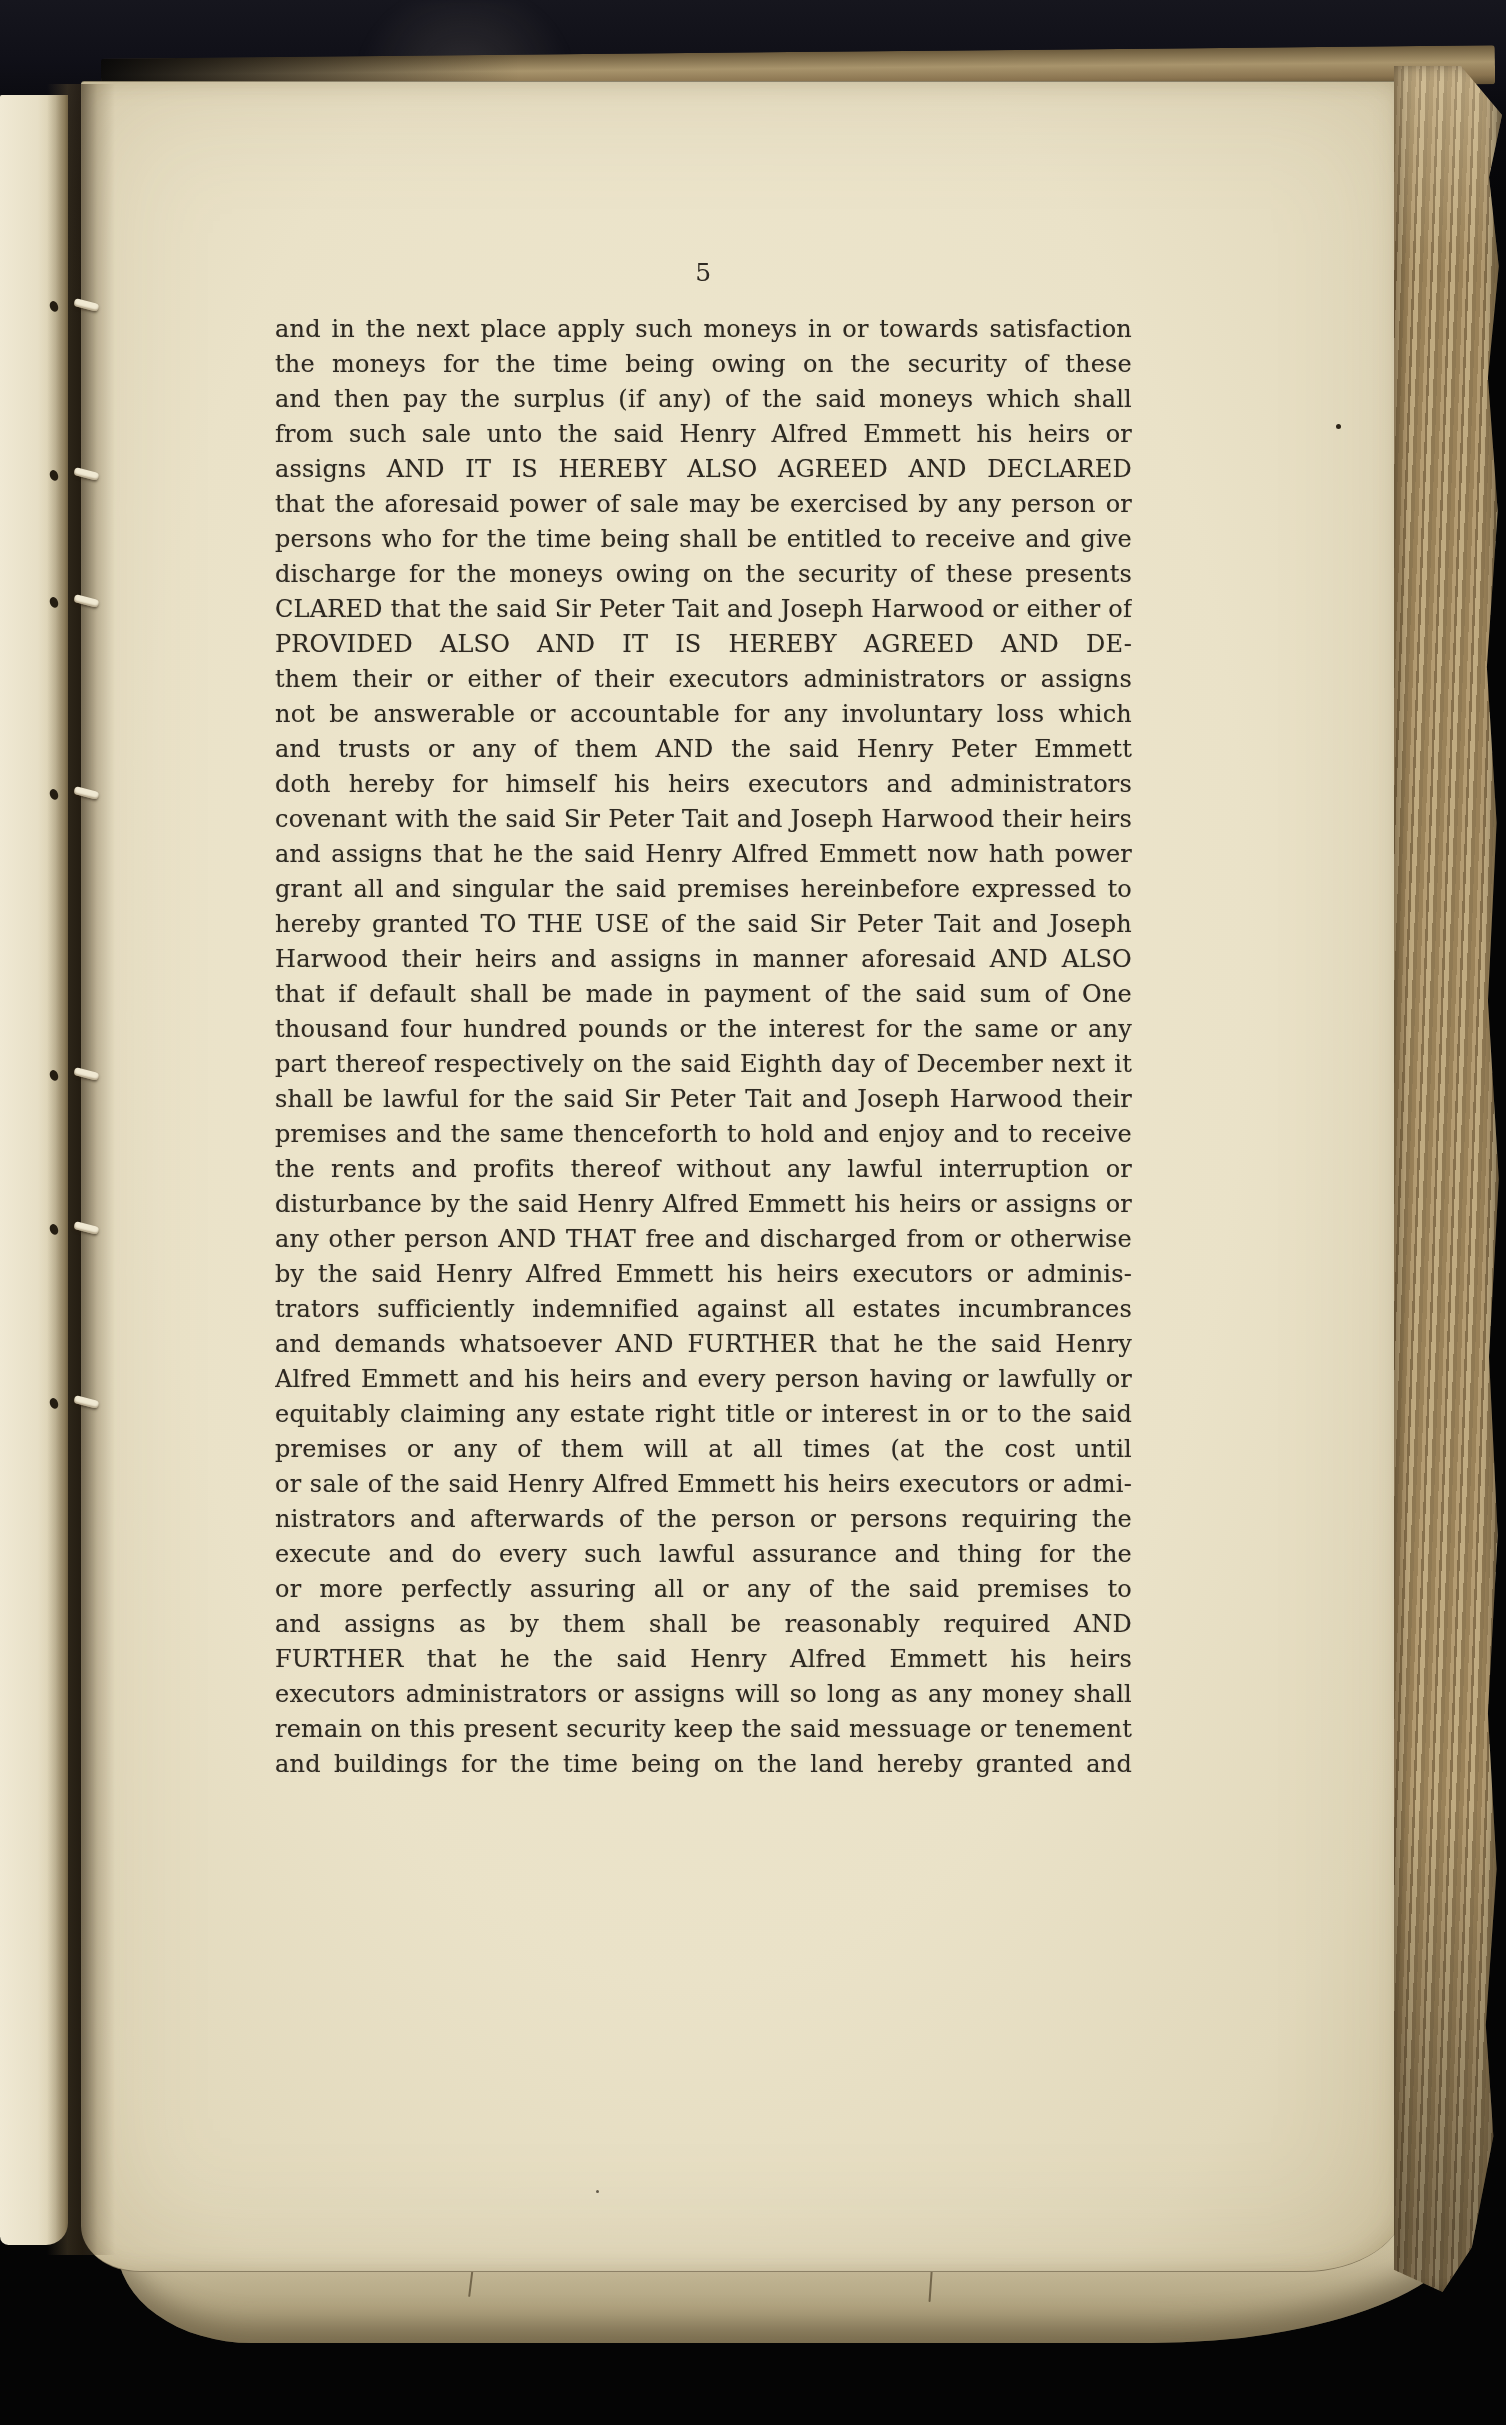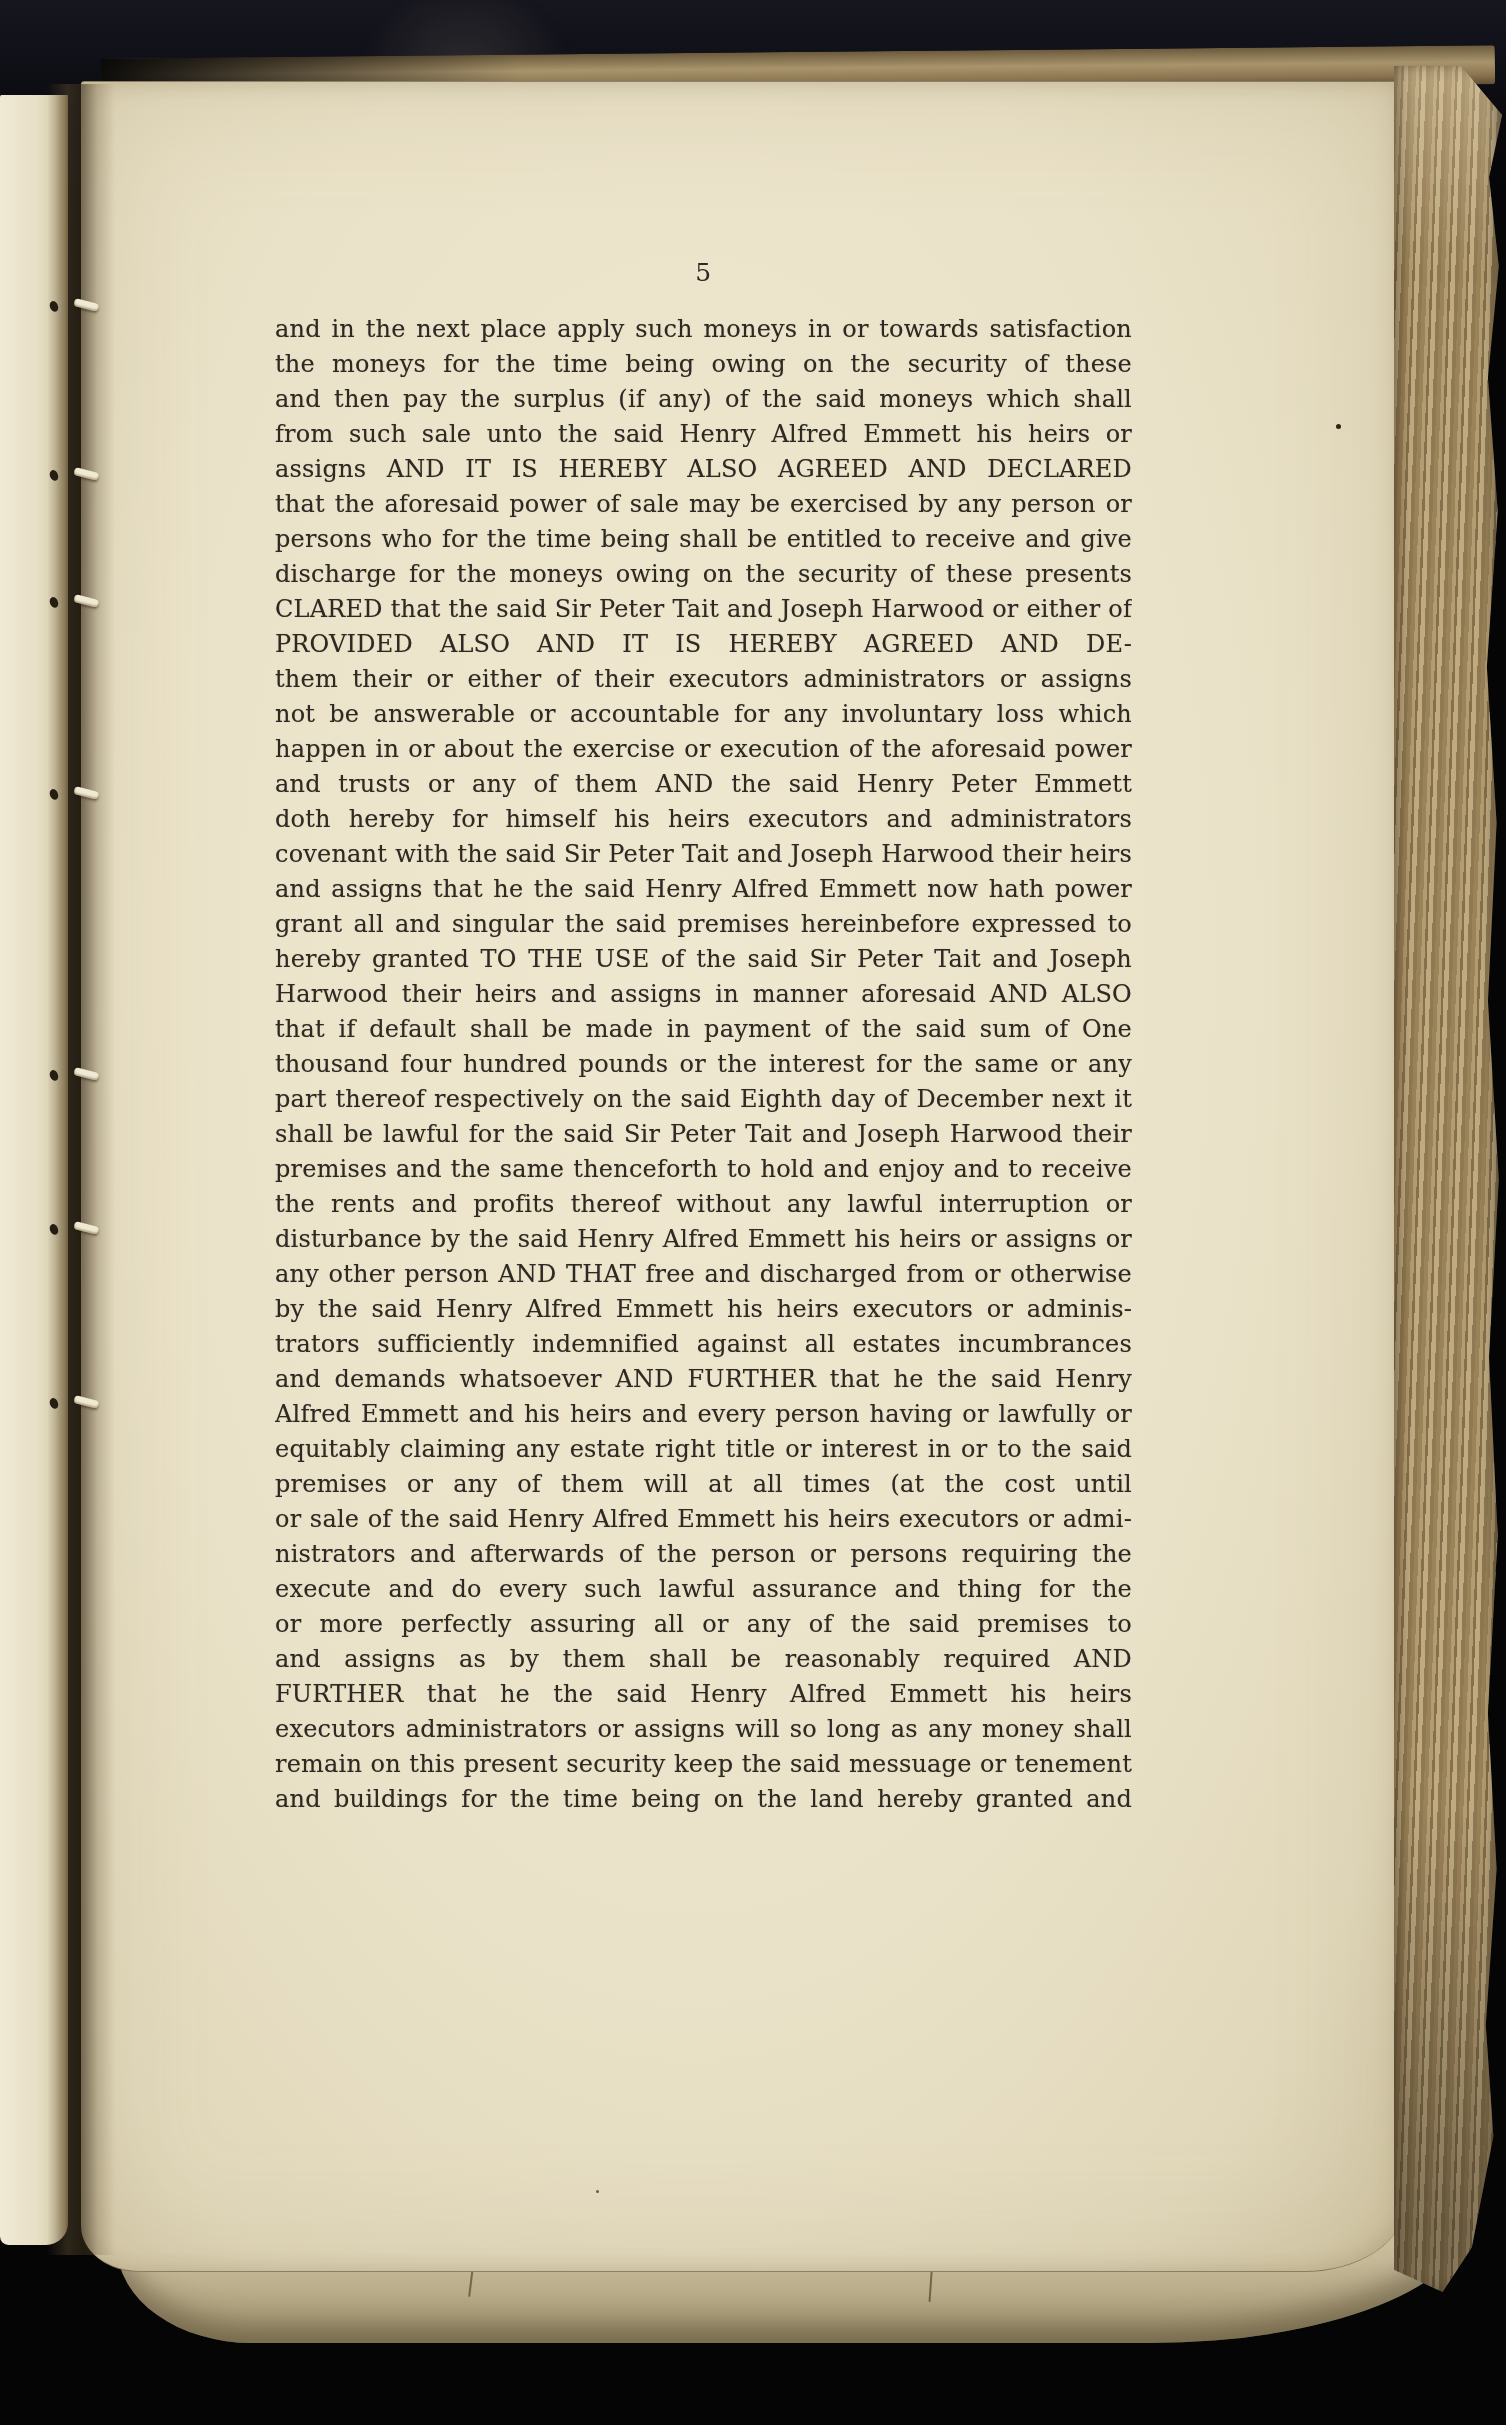--- a/index.html
+++ b/index.html
@@ -181,21 +181,20 @@
         <div class="text-line">and then pay the surplus (if any) of the said moneys which shall arise</div>
         <div class="text-line">from such sale unto the said Henry Alfred Emmett his heirs or</div>
         <div class="text-line">assigns AND IT IS HEREBY ALSO AGREED AND DECLARED</div>
         <div class="text-line">that the aforesaid power of sale may be exercised by any person or</div>
         <div class="text-line">persons who for the time being shall be entitled to receive and give a</div>
         <div class="text-line">discharge for the moneys owing on the security of these presents</div>
         <div class="text-line">CLARED that the said Sir Peter Tait and Joseph Harwood or either of</div>
         <div class="text-line">PROVIDED ALSO AND IT IS HEREBY AGREED AND DE-</div>
         <div class="text-line">them their or either of their executors administrators or assigns shall</div>
         <div class="text-line">not be answerable or accountable for any involuntary loss which may</div>
-        <div class="text-line">happen in or about the exercise or execution of the aforesaid power</div>
         <div class="text-line">and trusts or any of them AND the said Henry Peter Emmett</div>
         <div class="text-line">doth hereby for himself his heirs executors and administrators further</div>
         <div class="text-line">covenant with the said Sir Peter Tait and Joseph Harwood their heirs</div>
         <div class="text-line">and assigns that he the said Henry Alfred Emmett now hath power to</div>
         <div class="text-line">grant all and singular the said premises hereinbefore expressed to be</div>
         <div class="text-line">hereby granted TO THE USE of the said Sir Peter Tait and Joseph</div>
         <div class="text-line">Harwood their heirs and assigns in manner aforesaid AND ALSO</div>
         <div class="text-line">that if default shall be made in payment of the said sum of One</div>
         <div class="text-line">thousand four hundred pounds or the interest for the same or any</div>
         <div class="text-line">part thereof respectively on the said Eighth day of December next it</div>

